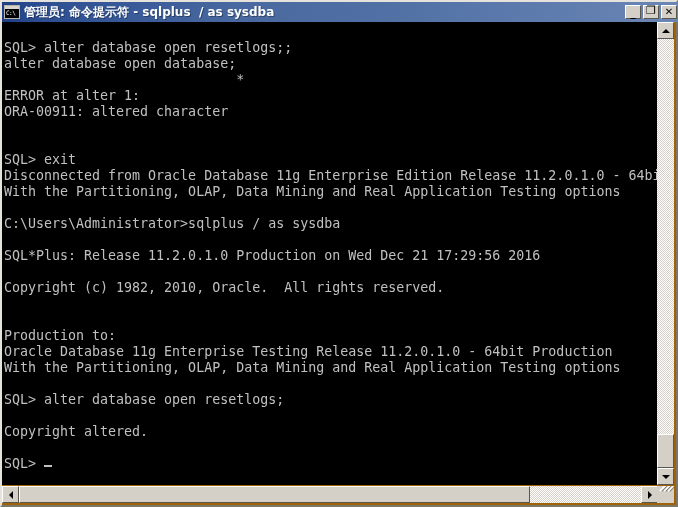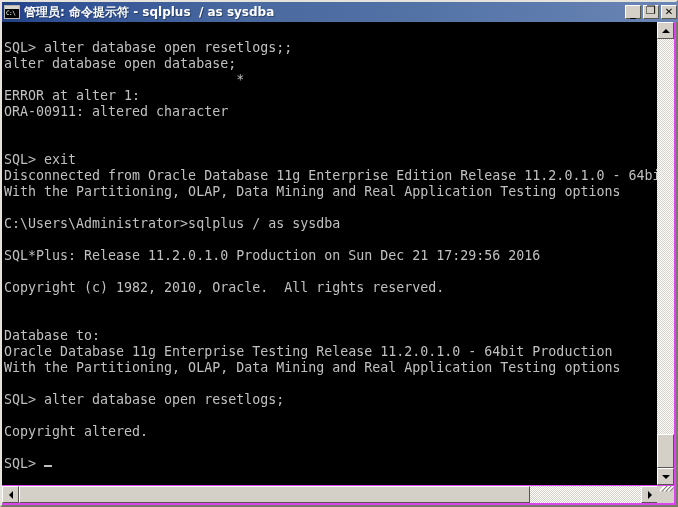--- a/index.html
+++ b/index.html
@@ -14,21 +14,21 @@
     font-family: "DejaVu Sans Mono", monospace;
   }
 
   
   #window {
     position: absolute;
     left: 0; top: 0;
     width: 678px;
     height: 507px;
     box-sizing: border-box;
-    background: #d946ef;
+    background: #a16207;
     border-left: 2px solid #e6e3dd;
     border-top: 2px solid #e6e3dd;
     border-right: 2px solid #7b7768;
     border-bottom: 2px solid #7b7768;
   }
 
   
   #titlebar {
     position: absolute;
     left: 0; top: 0;
@@ -241,26 +241,26 @@
 <span>ERROR at alter 1:</span>
 <span>ORA-00911: altered character</span>
 <span></span>
 <span></span>
 <span>SQL&gt; exit</span>
 <span>Disconnected from Oracle Database 11g Enterprise Edition Release 11.2.0.1.0 - 64bi</span>
 <span>With the Partitioning, OLAP, Data Mining and Real Application Testing options</span>
 <span></span>
 <span>C:\Users\Administrator&gt;sqlplus / as sysdba</span>
 <span></span>
-<span>SQL*Plus: Release 11.2.0.1.0 Production on Sun Dec 21 17:29:56 2016</span>
+<span>SQL*Plus: Release 11.2.0.1.0 Production on Wed Dec 21 17:29:56 2016</span>
 <span></span>
 <span>Copyright (c) 1982, 2010, Oracle.  All rights reserved.</span>
 <span></span>
 <span></span>
-<span>Database to:</span>
+<span>Production to:</span>
 <span>Oracle Database 11g Enterprise Testing Release 11.2.0.1.0 - 64bit Production</span>
 <span>With the Partitioning, OLAP, Data Mining and Real Application Testing options</span>
 <span></span>
 <span>SQL&gt; alter database open resetlogs;</span>
 <span></span>
 <span>Copyright altered.</span>
 <span></span>
 <span>SQL&gt; </span><span class="cursor"></span></div>
   </div>
 

